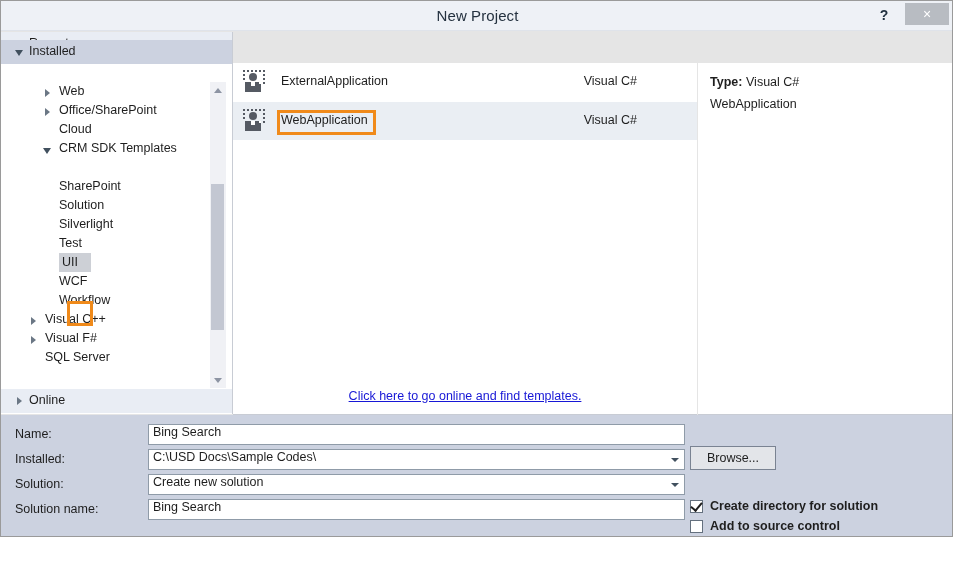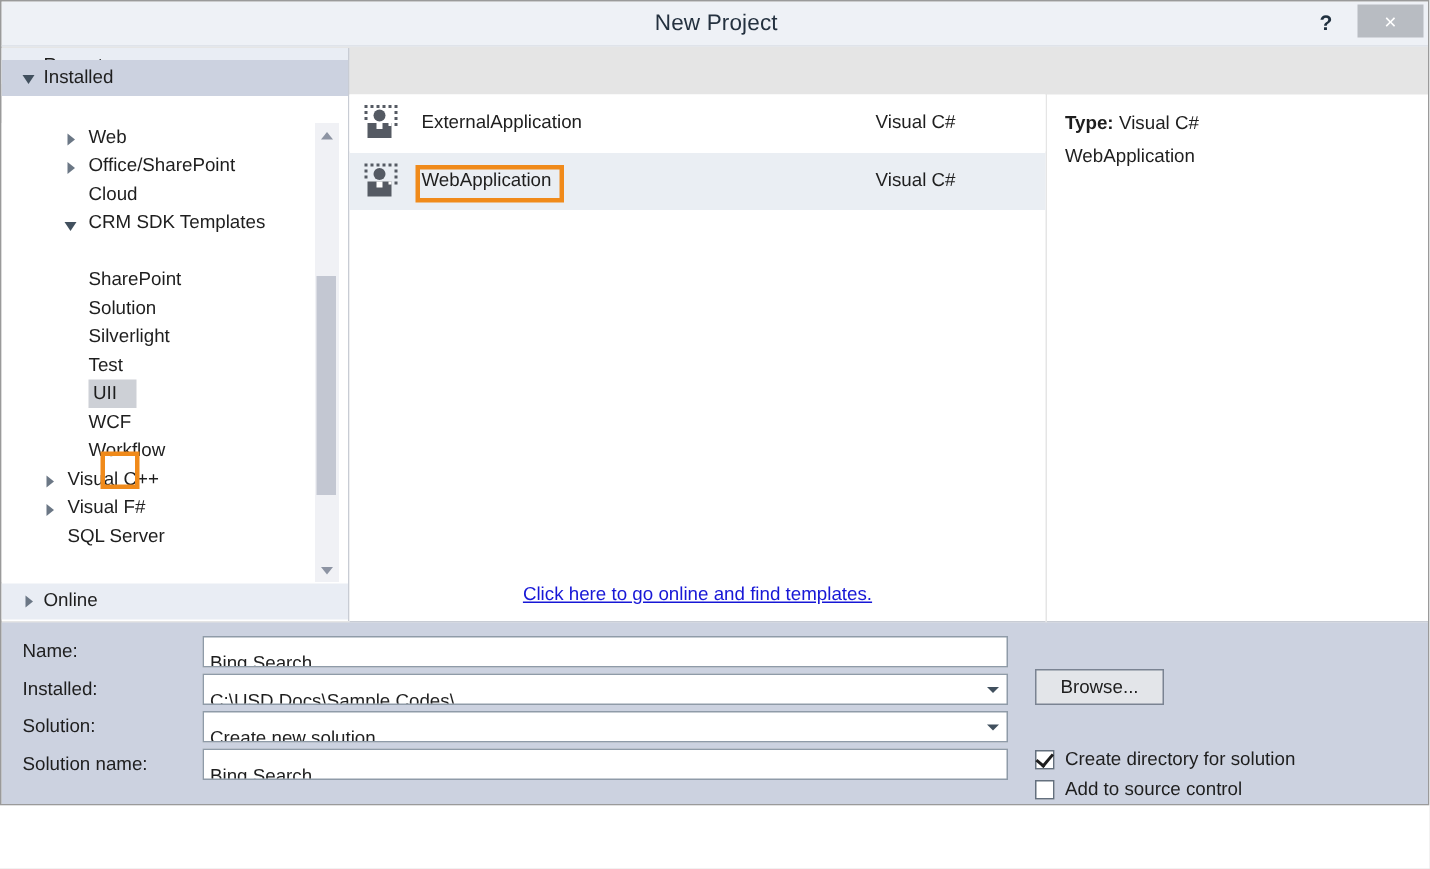--- a/index.html
+++ b/index.html
@@ -395,28 +395,28 @@
     background: #ccd2e0;
   }
   .frow-label {
     position: absolute;
     left: 14px;
     font-size: 12.5px;
     color: #1e1e1e;
   }
   .fin {
     position: absolute;
-    left: 134px;
+    left: 147px;
     box-sizing: border-box;
     background: #ffffff;
     border: 1px solid #8f9ba8;
     height: 21px;
     font-size: 12.5px;
     color: #1e1e1e;
-    padding: 10px 18px 0 4px;
+    padding: 0 18px 0 4px;
     white-space: nowrap;
     overflow: hidden;
   }
   .fin .arrow {
     position: absolute;
     right: 5px; top: 8px;
     width: 0; height: 0;
     border-left: 4px solid transparent;
     border-right: 4px solid transparent;
     border-top: 4px solid #41505e;
@@ -468,20 +468,21 @@
     left: 2px; top: -1px;
     width: 5px; height: 9px;
     border-right: 2px solid #1e1e1e;
     border-bottom: 2px solid #1e1e1e;
     transform: rotate(40deg);
   }
   .chklabel {
     position: absolute;
     left: 20px; top: 0;
     white-space: nowrap;
+    font-weight: bold;
   }
   .bottom-sep {
     position: absolute;
     left: 0; top: 536px;
     width: 951px; height: 1px;
     background: #bcc3d2;
   }
 </style>
 </head>
 <body>

